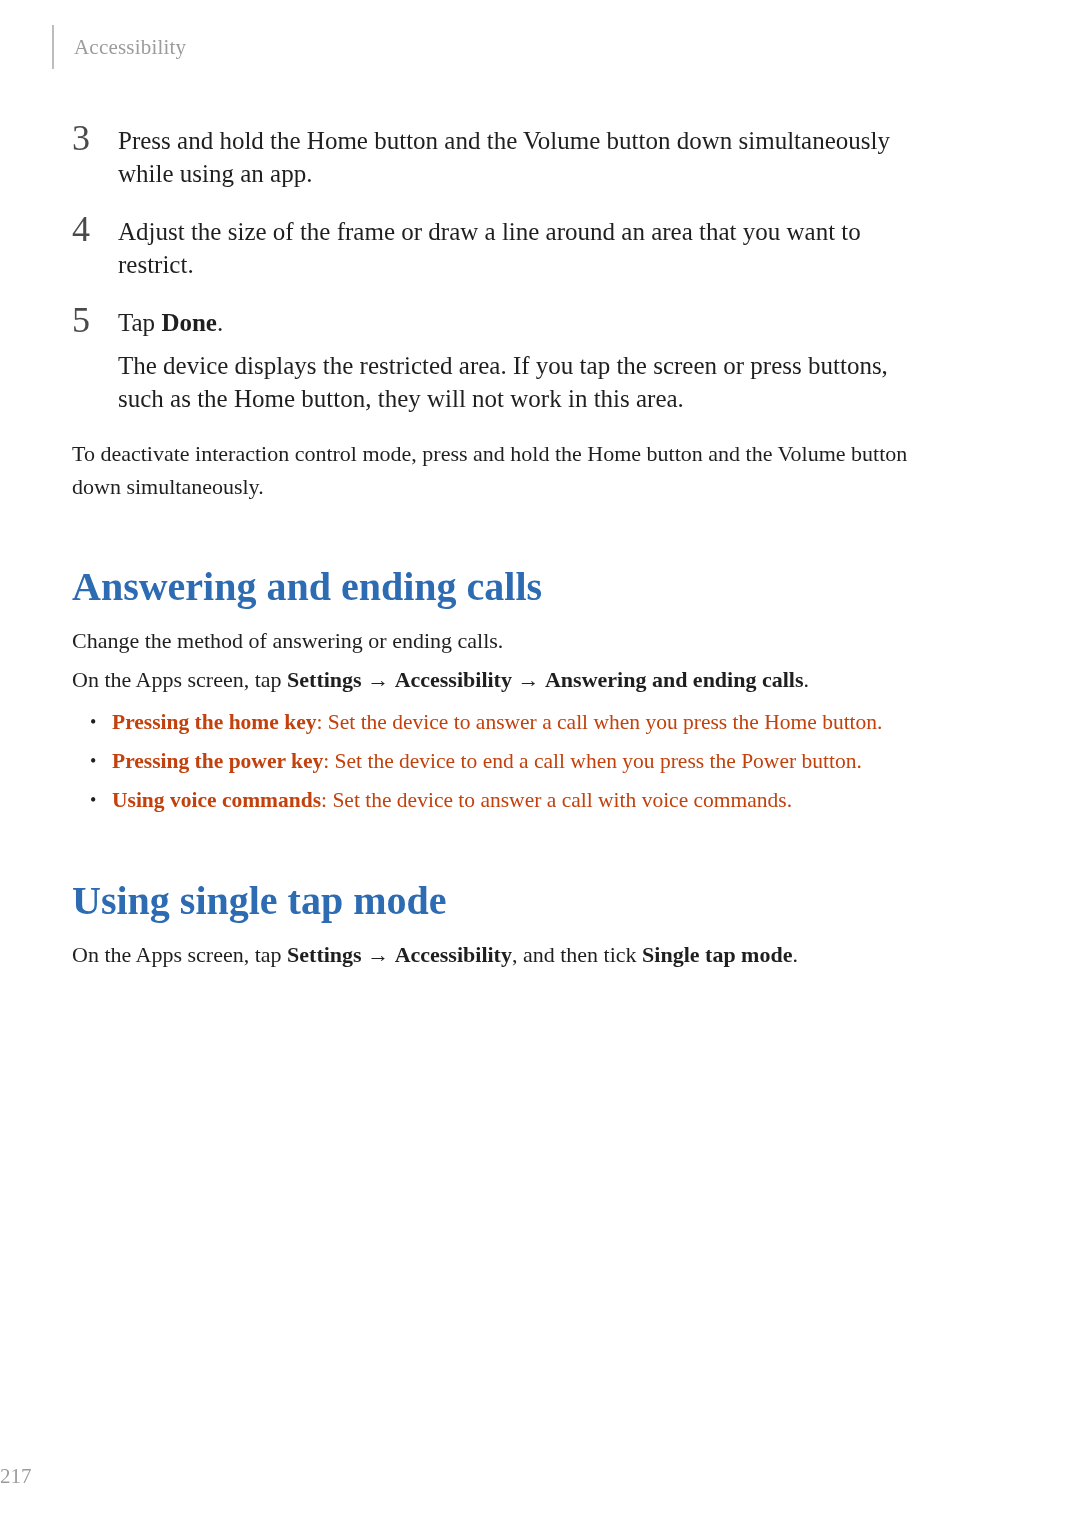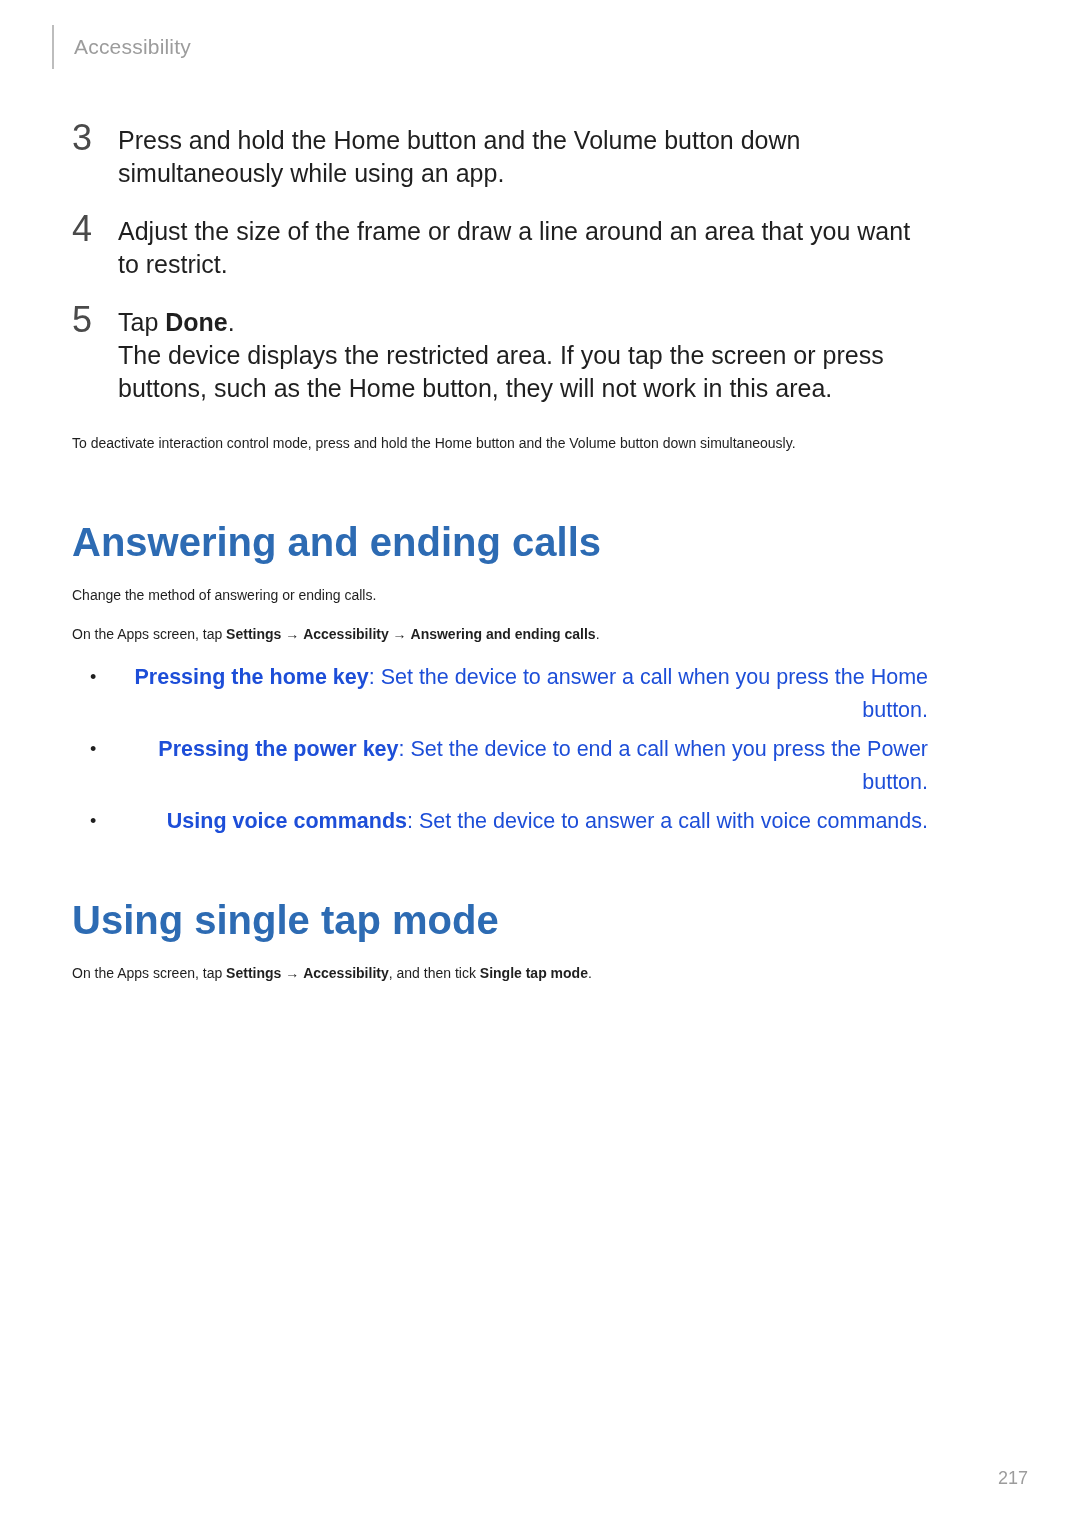--- a/index.html
+++ b/index.html
@@ -10,20 +10,21 @@
     background: #ffffff;
     font-family: "Segoe UI", "Myriad Pro", "Helvetica Neue", Arial, sans-serif;
     color: #222;
   }
   .page {
     position: relative;
     width: 1028px;
     height: 1527px;
     box-sizing: border-box;
     padding: 35px 100px 0 72px;
+    font-family: Liberation Serif, serif;
   }
   .header-bar {
     position: relative;
     height: 34px;
     margin-bottom: 52px;
   }
   .header-rule {
     position: absolute;
     left: -20px;
     top: -10px;
@@ -53,63 +54,63 @@
     padding-left: 0px;
   }
   .step .body {
     flex: 1;
     font-size: 25px;
     line-height: 33px;
     color: #1f1f1f;
     padding-top: 3px;
   }
   .step .sub {
+    margin-top: 10px;
   }
   .para {
-    font-size: 14px;
+    font-size: 22px;
     line-height: 33px;
     color: #1f1f1f;
     margin-top: 6px;
   }
   h2.section-title {
     font-size: 40px;
     font-weight: 700;
     color: #2d6bb3;
     margin: 60px 0 14px 0;
   }
   .bullet-list {
     list-style: none;
     padding: 0;
     margin: 10px 0 0 0;
   }
   .bullet-list li {
     position: relative;
     font-size: 21.5px;
     line-height: 33px;
-    color: #1d4ed8;
+    color: #c2410c;
     padding-left: 40px;
     margin-bottom: 6px;
-    text-align: right;
   }
   .bullet-list li::before {
     content: "•";
     position: absolute;
     left: 18px;
     top: 0;
     font-size: 18px;
     color: #1f1f1f;
   }
   strong { font-weight: 700; }
   .page-number {
     position: absolute;
     bottom: 38px;
     left: 0;
     right: 0;
-    text-align: right;
-    font-size: 18px;
+    text-align: left;
+    font-size: 21px;
     color: #9c9c9c;
   }
   .mt-10 { margin-top: 4px; }
 </style>
 </head>
 <body>
 
 <div class="page">
 
   <div class="header-bar">

